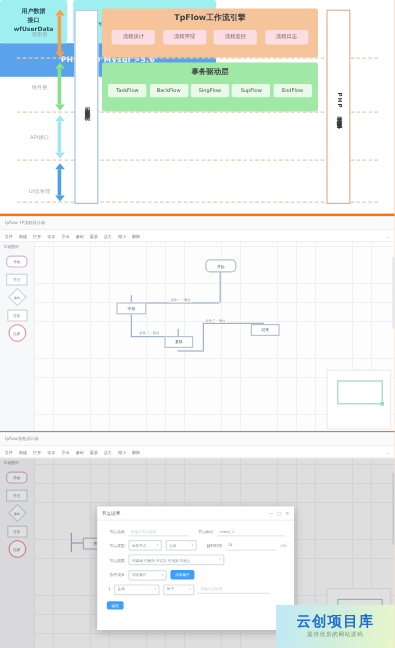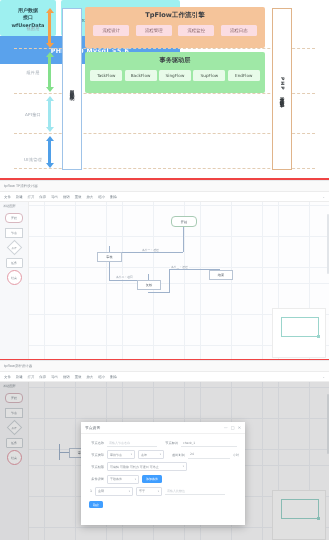--- a/index.html
+++ b/index.html
@@ -1,17 +1,17 @@
 <!DOCTYPE html>
 <html><head>
 <meta charset="utf-8">
 <style>
   html,body{margin:0;padding:0;background:#ffffff;}
   body{width:329px;height:540px;overflow:hidden;font-family:"DejaVu Sans","Liberation Sans",sans-serif;}
-  .page{position:relative;width:329px;height:540px;background:#ef4444;}
+  .page{position:relative;width:329px;height:540px;background:#f97316;}
 
   
   .arch{position:relative;width:329px;height:178px;background:#fff;overflow:hidden;}
   .arch .hline{position:absolute;left:14px;right:14px;height:0;border-top:1px dashed #e3cdb4;}
   .arch-col-label{position:absolute;left:12px;width:42px;text-align:center;color:#9aa3ad;font-size:4.2px;letter-spacing:.2px;}
   .arrow{position:absolute;width:9px;display:flex;flex-direction:column;align-items:center;}
   .arrow .shaft{width:3px;flex:1;}
   .arrow .head{width:0;height:0;border-left:4.5px solid transparent;border-right:4.5px solid transparent;}
   .arrow .head.up{border-bottom-width:5px;border-bottom-style:solid;}
   .arrow .head.down{border-top-width:5px;border-top-style:solid;}
@@ -383,14 +383,18 @@
 
           <div class="frow" style="margin-top:5px">
             <div class="btn" style="margin-left:2px">确定</div>
           </div>
 
         </div>
       </div>
     </div>
   </div>
 
+  <div class="wm">
+    <div class="w1">云创项目库</div>
+    <div class="w2">提供优质的网站源码</div>
+  </div>
 
 </div>
 
 </body></html>

